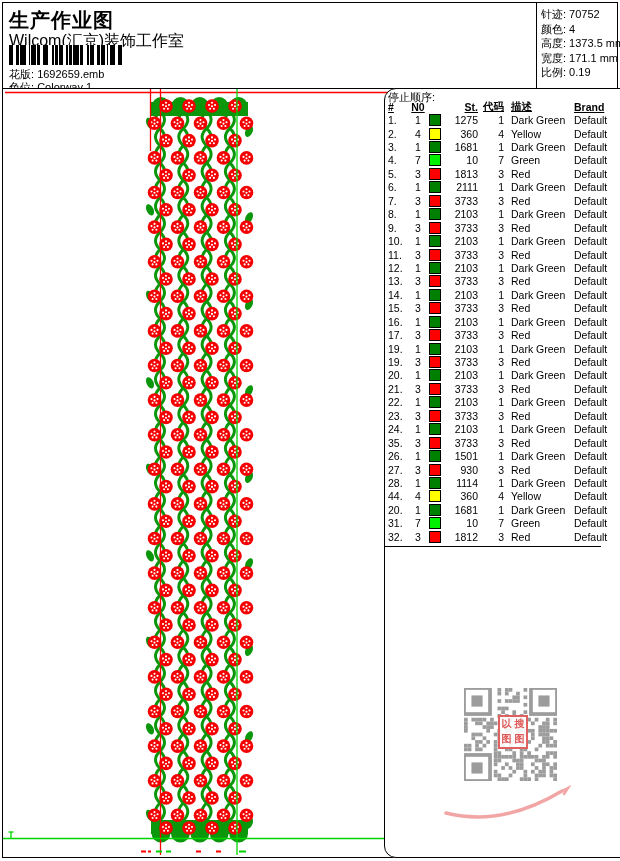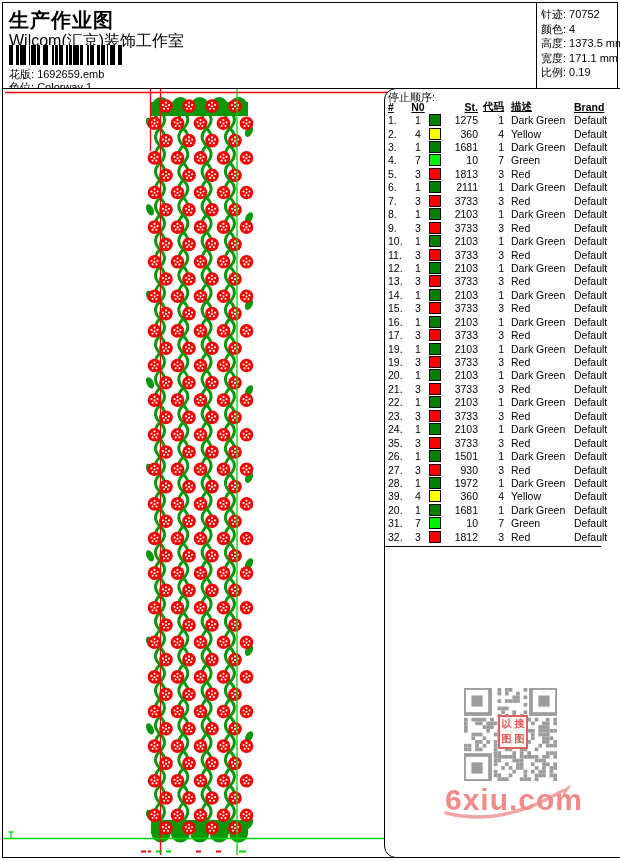--- a/index.html
+++ b/index.html
@@ -716,28 +716,28 @@
           <div class="c-ds">Red</div>
           <div class="c-br">Default</div>
           <div class="c-el"></div>
         </div>
         <div class="trow">
           <div class="c-seq">28.</div>
           <div class="c-n0">1</div>
           <div class="c-chip">
             <div class="chip" style="background: rgb(0, 128, 0);"></div>
           </div>
-          <div class="c-st">1972</div>
-          <div class="c-cd">1</div>
-          <div class="c-ds">Dark Green</div>
-          <div class="c-br">Default</div>
-          <div class="c-el"></div>
-        </div>
-        <div class="trow">
-          <div class="c-seq">39.</div>
+          <div class="c-st">1114</div>
+          <div class="c-cd">1</div>
+          <div class="c-ds">Dark Green</div>
+          <div class="c-br">Default</div>
+          <div class="c-el"></div>
+        </div>
+        <div class="trow">
+          <div class="c-seq">44.</div>
           <div class="c-n0">4</div>
           <div class="c-chip">
             <div class="chip" style="background: rgb(255, 255, 0);"></div>
           </div>
           <div class="c-st">360</div>
           <div class="c-cd">4</div>
           <div class="c-ds">Yellow</div>
           <div class="c-br">Default</div>
           <div class="c-el"></div>
         </div>
@@ -993,16 +993,15 @@
     <div class="qr-stamp" id="qrstamp">
         <span>以</span>
         <span>搜</span>
         <span>图</span>
         <span>图</span>
       </div>
     <svg class="swoosh" width="135" height="44" viewBox="0 0 135 44">
       <path d="M6,32 Q62,46 122,10" fill="none" stroke="#F2A5A5" stroke-width="3.5" stroke-linecap="round"></path>
       <path d="M122,10 l6,-3 l-4,6" fill="none" stroke="#F2A5A5" stroke-width="2.5" stroke-linecap="round"></path>
     </svg>
-    <div class="site">6xiu.com</div>
   </div>
 
 </div>
 
 </body></html>

